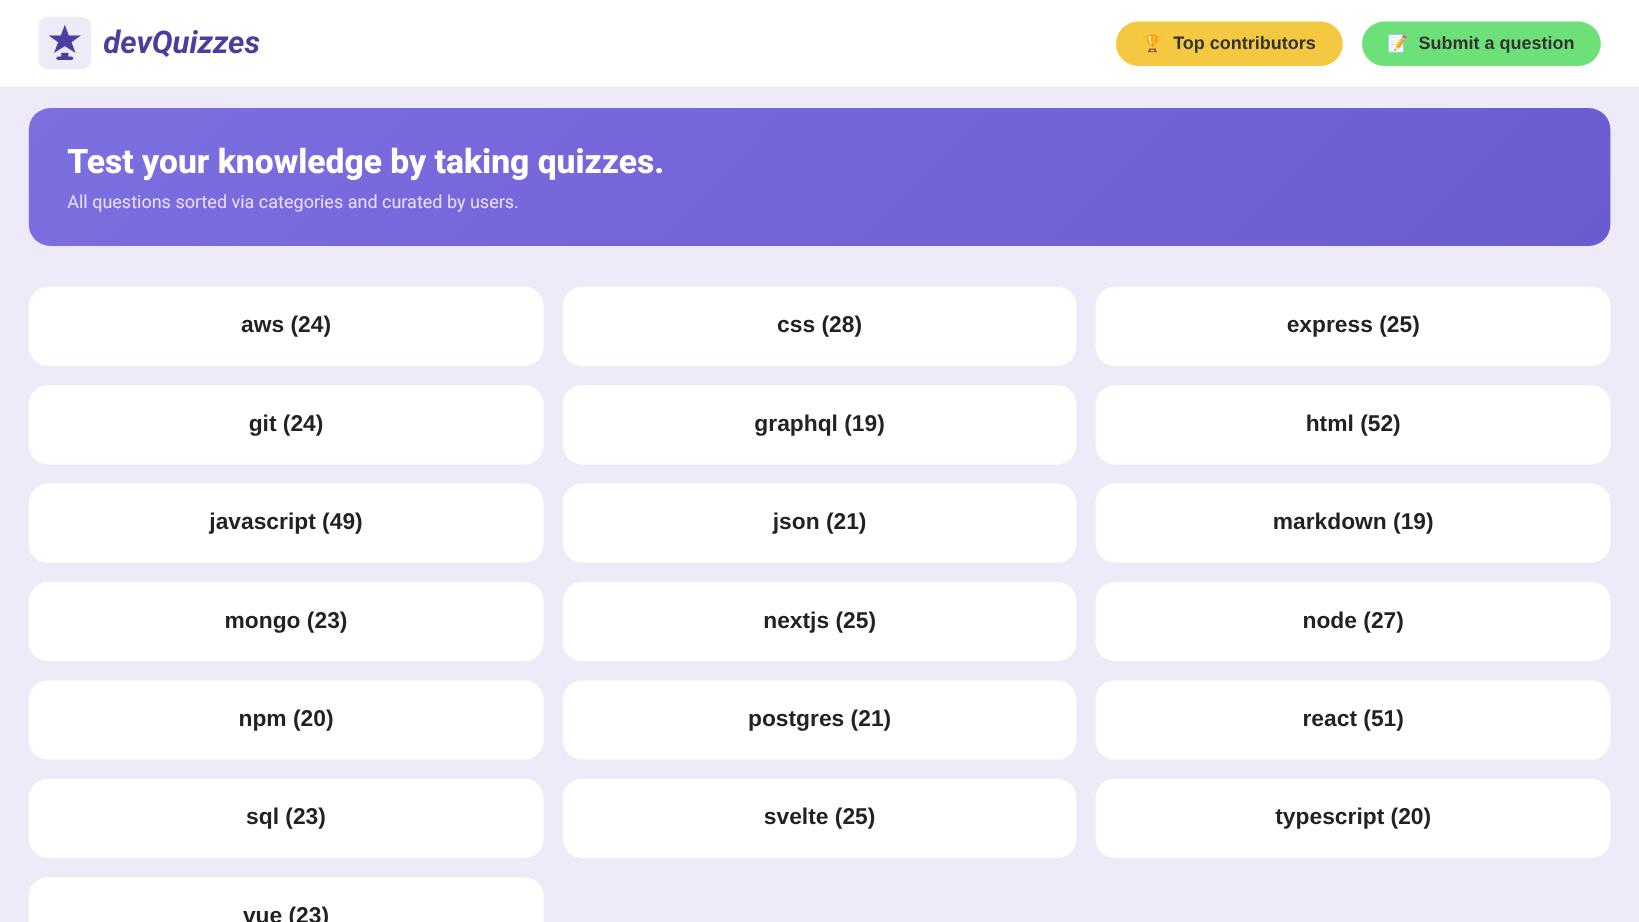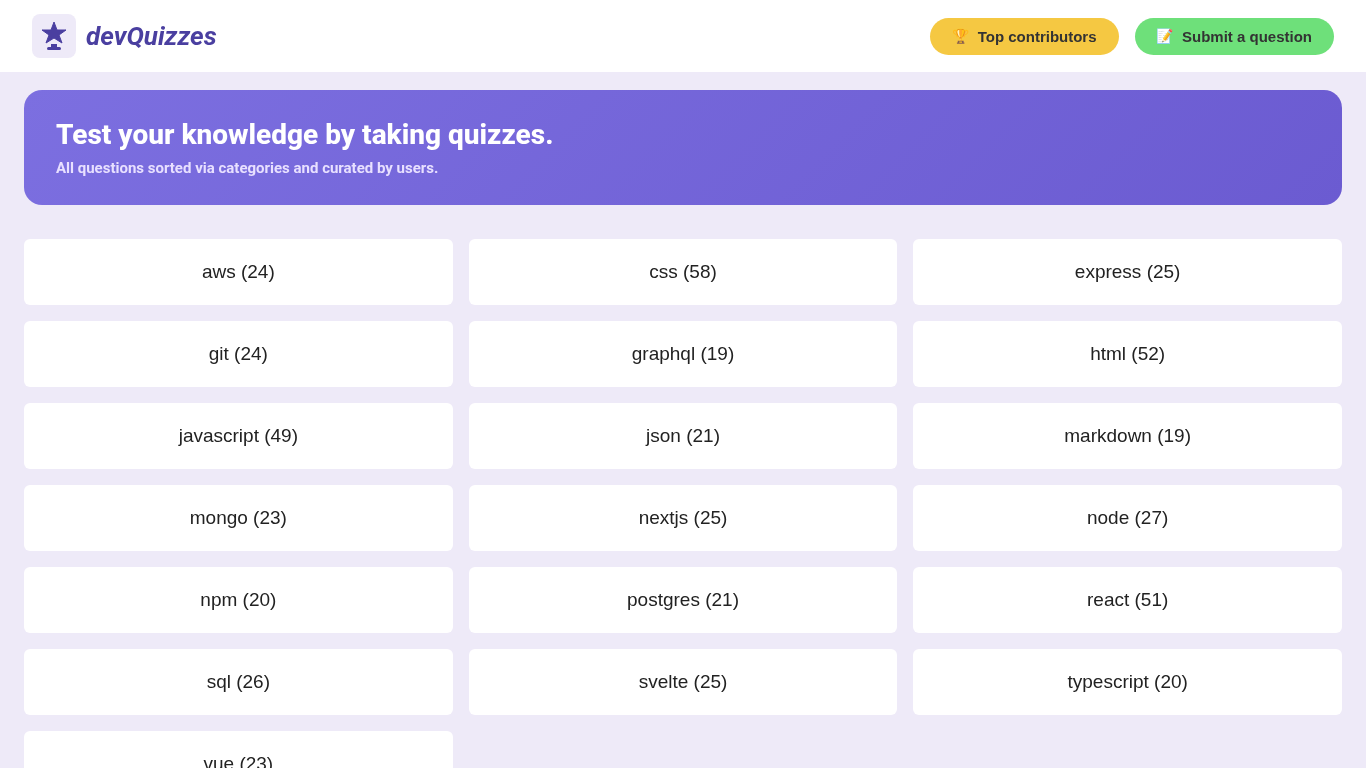--- a/index.html
+++ b/index.html
@@ -90,39 +90,39 @@
 
     .hero-title {
       font-size: 28px;
       font-weight: 800;
       color: #ffffff;
       margin-bottom: 8px;
     }
 
     .hero-subtitle {
       font-size: 15px;
-      font-weight: 700;
+      font-weight: 400;
       color: #e8e0ff;
     }
 
     
     .quiz-grid {
       display: grid;
       grid-template-columns: repeat(3, 1fr);
       gap: 16px;
       padding: 16px 24px;
     }
 
     .quiz-card {
       background: #ffffff;
-      border-radius: 6px;
+      border-radius: 16px;
       padding: 22px 16px;
       text-align: center;
       font-size: 19px;
-      font-weight: 400;
+      font-weight: 700;
       color: #222;
       cursor: pointer;
       border: none;
       width: 100%;
       transition: box-shadow 0.15s;
     }
   </style>
 </head>
 <body>
 
@@ -148,31 +148,31 @@
   </div>
 </header>
 
 <div class="hero">
   <div class="hero-title">Test your knowledge by taking quizzes.</div>
   <div class="hero-subtitle">All questions sorted via categories and curated by users.</div>
 </div>
 
 <div class="quiz-grid" id="quiz-grid">
 <button class="quiz-card">aws (24)</button>
-    <button class="quiz-card">css (58)</button>
+    <button class="quiz-card">css (28)</button>
     <button class="quiz-card">express (25)</button>
     <button class="quiz-card">git (24)</button>
     <button class="quiz-card">graphql (19)</button>
     <button class="quiz-card">html (52)</button>
     <button class="quiz-card">javascript (49)</button>
     <button class="quiz-card">json (21)</button>
     <button class="quiz-card">markdown (19)</button>
     <button class="quiz-card">mongo (23)</button>
     <button class="quiz-card">nextjs (25)</button>
     <button class="quiz-card">node (27)</button>
     <button class="quiz-card">npm (20)</button>
     <button class="quiz-card">postgres (21)</button>
     <button class="quiz-card">react (51)</button>
-    <button class="quiz-card">sql (26)</button>
+    <button class="quiz-card">sql (23)</button>
     <button class="quiz-card">svelte (25)</button>
     <button class="quiz-card">typescript (20)</button>
     <button class="quiz-card">vue (23)</button>
   </div>
 
 </body></html>

